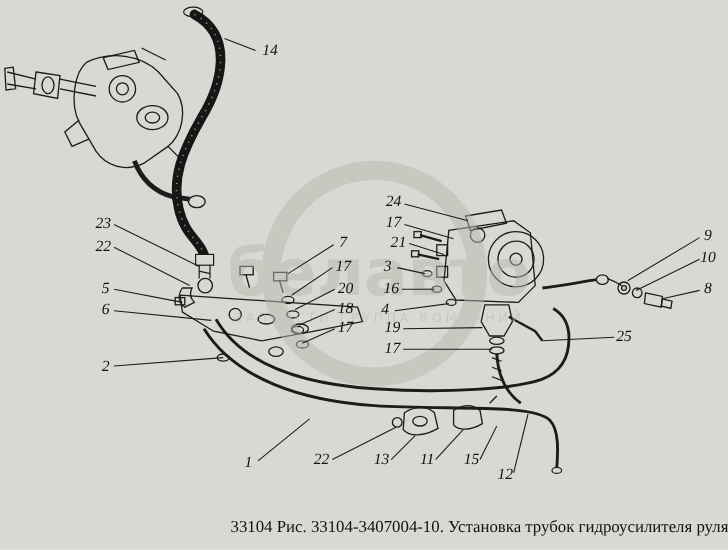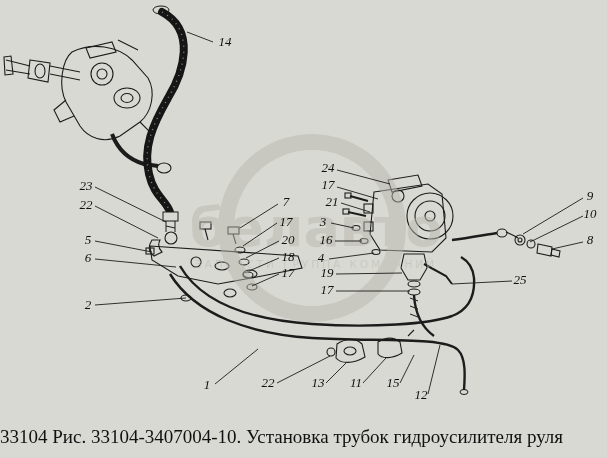--- a/index.html
+++ b/index.html
@@ -16,22 +16,22 @@
     font-family:"Liberation Serif",serif;
     font-style:italic;
     font-size:13px;
     fill:#111;
     text-anchor:middle;
   }
   .caption{
     position:absolute;
     left:0;right:0;
     bottom:10px;
-    text-align:left;
-    font-size:19px;
+    text-align:right;
+    font-size:14px;
     color:#111;
     font-family:"Liberation Serif",serif;
   }
   .wm-brand{
     font-family:"DejaVu Sans",sans-serif;
     font-weight:bold;
     font-size:54px;
     fill:#b8b8b0;
     text-anchor:middle;
   }

